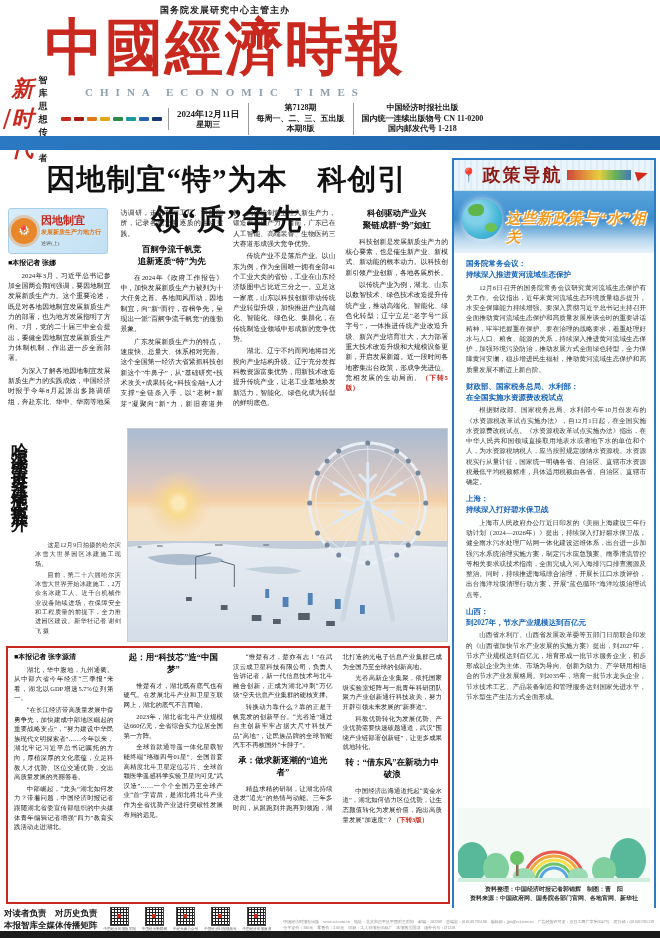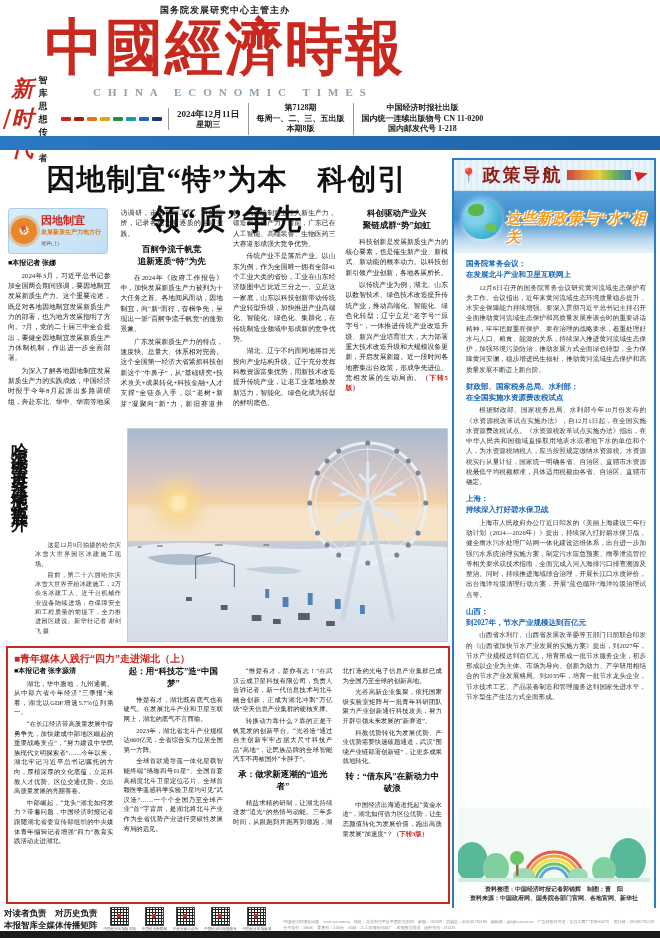--- a/index.html
+++ b/index.html
@@ -2,21 +2,21 @@
 <html><head>
 <meta charset="utf-8">
 <style>
   html,body{margin:0;padding:0;}
   body{width:660px;height:938px;background:#f2f2ee;font-family:"Liberation Serif",serif;}
   .page{position:relative;width:660px;height:938px;background:#ffffff;overflow:hidden;}
   .abs{position:absolute;}
   
   .supervisor{top:4px;left:0;width:450px;text-align:center;font-size:9px;font-weight:bold;color:#222;letter-spacing:1px;}
   .paper-title{top:16px;left:0;width:450px;text-align:center;font-size:58px;font-weight:bold;color:#c8281e;letter-spacing:2px;font-family:"Liberation Serif",serif;transform:scaleY(1.05);line-height:1.1;}
-  .paper-sub{top:86px;left:0;width:450px;text-align:center;font-size:11px;font-weight:bold;color:#8fa0ae;letter-spacing:7px;padding-left:8px;}
+  .paper-sub{top:86px;left:0;width:450px;text-align:center;font-size:11px;font-weight:bold;color:#8fa0ae;letter-spacing:7px;}
   .infobar{top:104px;left:4px;width:444px;height:30px;display:flex;align-items:center;}
   .brandcell{display:flex;align-items:center;gap:4px;padding:0 6px 0 2px;}
   .brand-mark{width:7px;height:20px;background:#c8281e;transform:skewX(-18deg);}
   .brand-name{font-size:22px;font-weight:bold;color:#c8281e;font-style:italic;letter-spacing:1px;}
   .brand-tag{font-size:9px;font-weight:bold;color:#222;}
   .dashrow{display:flex;gap:3px;margin-left:4px;}
   .dash{width:10px;height:4px;border-radius:1px;}
   .d1{background:#c8281e}.d2{background:#a51c14}.d3{background:#e07818}.d4{background:#e0a818}.d5{background:#2e8b44}.d6{background:#1a9c9c}.d7{background:#2464b4}.d8{background:#16386e}
   .infocell{border-left:1px solid #999;padding:0 8px;text-align:center;font-size:8px;line-height:1.35;color:#222;font-weight:bold;flex:0 0 auto;}
   .infocell .big{font-size:9px;}
@@ -260,21 +260,20 @@
           <line x1="70" y1="150" x2="70" y2="128"></line>
             <line x1="70" y1="128" x2="86" y2="124"></line>
           <line x1="110" y1="158" x2="110" y2="136"></line>
             <line x1="110" y1="136" x2="96" y2="132"></line>
         </g>
       </svg>
     </div>
   </div>
 
   <div class="abs featbox">
-    <div class="feat-kicker">■青年媒体人践行“四力”走进湖北（上）</div>
     <div class="feat-cols">
       <p class="byline">■本报记者  张李源清</p>
       <p>湖北，华中腹地，九州通衢。从中部六省今年经济“三季报”来看，湖北以GDP增速5.7%位列第一。</p>
       <p>“在长江经济带高质量发展中奋勇争先，加快建成中部地区崛起的重要战略支点”，“努力建设中华民族现代文明探索者”……今年以来，湖北牢记习近平总书记嘱托的方向，厚植深厚的文化底蕴，立足科教人才优势、区位交通优势，交出高质量发展的亮丽答卷。</p>
       <p>中部崛起，“龙头”湖北如何发力？带着问题，中国经济时报记者跟随湖北省委宣传部组织的中央媒体青年编辑记者增强“四力”教育实践活动走进湖北。</p>
       <p class="subhead">起：用“科技芯”造“中国梦”</p>
       <p>惟楚有才，湖北既有底气也有硬气。在发展北斗产业和卫星互联网上，湖北的底气不言而喻。</p>
       <p>2023年，湖北省北斗产业规模达660亿元，全省综合实力位居全国第一方阵。</p>
       <p>全球首款通导遥一体化星载智能终端“珞珈四号01星”、全国首套高精度北斗卫星定位芯片、全球首颗医学遥感科学实验卫星均可见“武汉造”……一个个全国乃至全球产业“首”字背后，是湖北将北斗产业作为全省优势产业进行突破性发展布局的远见。</p>
       <p>“惟楚有才，楚亦有志！”在武汉云成卫星科技有限公司，负责人告诉记者，新一代信息技术与北斗融合创新，正成为湖北冲刺“万亿级”空天信息产业集群的硬核支撑。</p>
@@ -294,21 +293,21 @@
       <span class="pol-title">政策导航</span>
       <span class="pol-stripe"></span>
       <span class="pol-plane"></span>
     </div>
     <div class="pol-banner">
       <span class="pol-globe"></span>
       <span class="pol-banner-title">这些新政策与“水”相关</span>
     </div>
     <div class="pol-body">
       <div class="pol-sec">
-        <p class="pol-h"><span>国务院常务会议：</span><br><span>在发展北斗产业和卫星互联网上</span></p>
+        <p class="pol-h"><span>国务院常务会议：</span><br><span>持续深入推进黄河流域生态保护</span></p>
         <p class="pol-p">12月6日召开的国务院常务会议研究黄河流域生态保护有关工作。会议指出，近年来黄河流域生态环境质量稳步提升，水安全保障能力持续增强。要深入贯彻习近平总书记主持召开全面推动黄河流域生态保护和高质量发展座谈会时的重要讲话精神，牢牢把握重在保护、要在治理的战略要求，着重处理好水与人口、粮食、能源的关系，持续深入推进黄河流域生态保护，加强环境污染防治，推动发展方式全面绿色转型，全力保障黄河安澜，稳步增进民生福祉，推动黄河流域生态保护和高质量发展不断迈上新台阶。</p>
       </div>
       <div class="pol-sec">
         <p class="pol-h"><span>财政部、国家税务总局、水利部：</span><br><span>在全国实施水资源费改税试点</span></p>
         <p class="pol-p">根据财政部、国家税务总局、水利部今年10月份发布的《水资源税改革试点实施办法》，自12月1日起，在全国实施水资源费改税试点。《水资源税改革试点实施办法》指出，在中华人民共和国领域直接取用地表水或者地下水的单位和个人，为水资源税纳税人，应当按照规定缴纳水资源税。水资源税实行从量计征，国家统一明确各省、自治区、直辖市水资源税最低平均税额标准，具体适用税额由各省、自治区、直辖市确定。</p>
       </div>
       <div class="pol-sec">
         <p class="pol-h"><span>上海：</span><br><span>持续深入打好碧水保卫战</span></p>
         <p class="pol-p">上海市人民政府办公厅近日印发的《美丽上海建设三年行动计划（2024—2026年）》提出，持续深入打好碧水保卫战，健全雨水污水处理厂站网一体化建设运维体系，出台进一步加强污水系统治理实施方案，制定污水应急预案、雨季泄流管控等相关要求或技术指南，全面完成入河入海排污口排查溯源及整治。同时，持续推进海域综合治理，开展长江口水质评价，出台海洋垃圾清理行动方案，开展“蓝色循环”海洋垃圾治理试点等。</p>
       </div>

